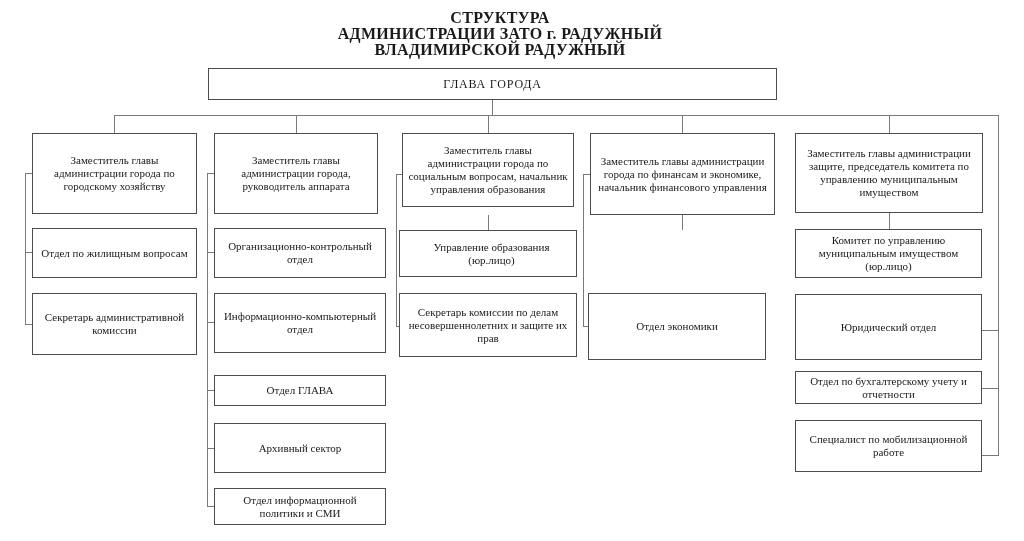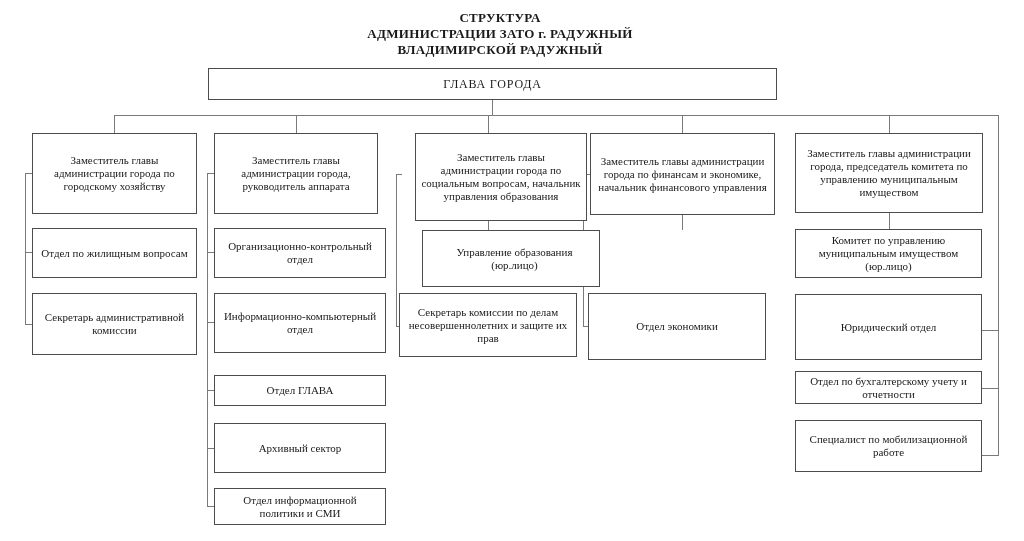--- a/index.html
+++ b/index.html
@@ -16,21 +16,21 @@
     color: #1a1a1a;
     overflow: hidden;
   }
   .title {
     position: absolute;
     left: 130px;
     top: 10px;
     width: 740px;
     text-align: center;
     font-weight: bold;
-    font-size: 13px;
+    font-size: 16px;
     line-height: 16px;
     letter-spacing: 0.3px;
   }
   .box {
     position: absolute;
     box-sizing: border-box;
     border: 1px solid #4c4c4c;
     background: #ffffff;
     display: flex;
     align-items: center;
@@ -50,22 +50,22 @@
   .c1-b1   { left: 32px;  top: 228px; width: 165px; height: 50px; }
   .c1-b2   { left: 32px;  top: 293px; width: 165px; height: 62px; }
   
   .c2-head { left: 214px; top: 133px; width: 164px; height: 81px; }
   .c2-b1   { left: 214px; top: 228px; width: 172px; height: 50px; }
   .c2-b2   { left: 214px; top: 293px; width: 172px; height: 60px; }
   .c2-b3   { left: 214px; top: 375px; width: 172px; height: 31px; }
   .c2-b4   { left: 214px; top: 423px; width: 172px; height: 50px; }
   .c2-b5   { left: 214px; top: 488px; width: 172px; height: 37px; }
   
-  .c3-head { left: 402px; top: 133px; width: 172px; height: 88px; margin-left: 13px; }
-  .c3-b1   { left: 422px; top: 230px; width: 178px; height: 57px; padding-left: 12px; }
+  .c3-head { left: 402px; top: 133px; width: 172px; height: 74px; }
+  .c3-b1   { left: 399px; top: 230px; width: 178px; height: 47px; padding-left: 12px; }
   .c3-b2   { left: 399px; top: 293px; width: 178px; height: 64px; }
   
   .c4-head { left: 590px; top: 133px; width: 185px; height: 82px; }
   .c4-b1   { left: 588px; top: 230px; width: 178px; height: 47px; }
   .c4-b2   { left: 588px; top: 293px; width: 178px; height: 67px; }
   
   .c5-head { left: 795px; top: 133px; width: 188px; height: 80px; }
   .c5-b1   { left: 795px; top: 229px; width: 187px; height: 49px; }
   .c5-b2   { left: 795px; top: 294px; width: 187px; height: 66px; }
   .c5-b3   { left: 795px; top: 371px; width: 187px; height: 33px; }
@@ -174,19 +174,19 @@
   <div class="box c2-b4">Архивный сектор</div>
   <div class="box c2-b5">Отдел информационной политики и СМИ</div>
 
   <div class="box c3-head">Заместитель главы администрации города по социальным вопросам, начальник управления образования</div>
   <div class="box c3-b1">Управление образования (юр.лицо)</div>
   <div class="box c4-head">Заместитель главы администрации города по финансам и экономике, начальник финансового управления</div>
 
   <div class="box c3-b2">Секретарь комиссии по делам несовершеннолетних и защите их прав</div>
   <div class="box c4-b2">Отдел экономики</div>
 
-  <div class="box c5-head">Заместитель главы администрации города, председатель комитета по управлению муниципальным имуществом</div>
+  <div class="box c5-head">Заместитель главы администрации защите, председатель комитета по управлению муниципальным имуществом</div>
   <div class="box c5-b1">Комитет по управлению муниципальным имуществом (юр.лицо)</div>
   <div class="box c5-b2">Юридический отдел</div>
   <div class="box c5-b3">Отдел по бухгалтерскому учету и отчетности</div>
   <div class="box c5-b4">Специалист по мобилизационной работе</div>
 
 </div>
 
 </body></html>

